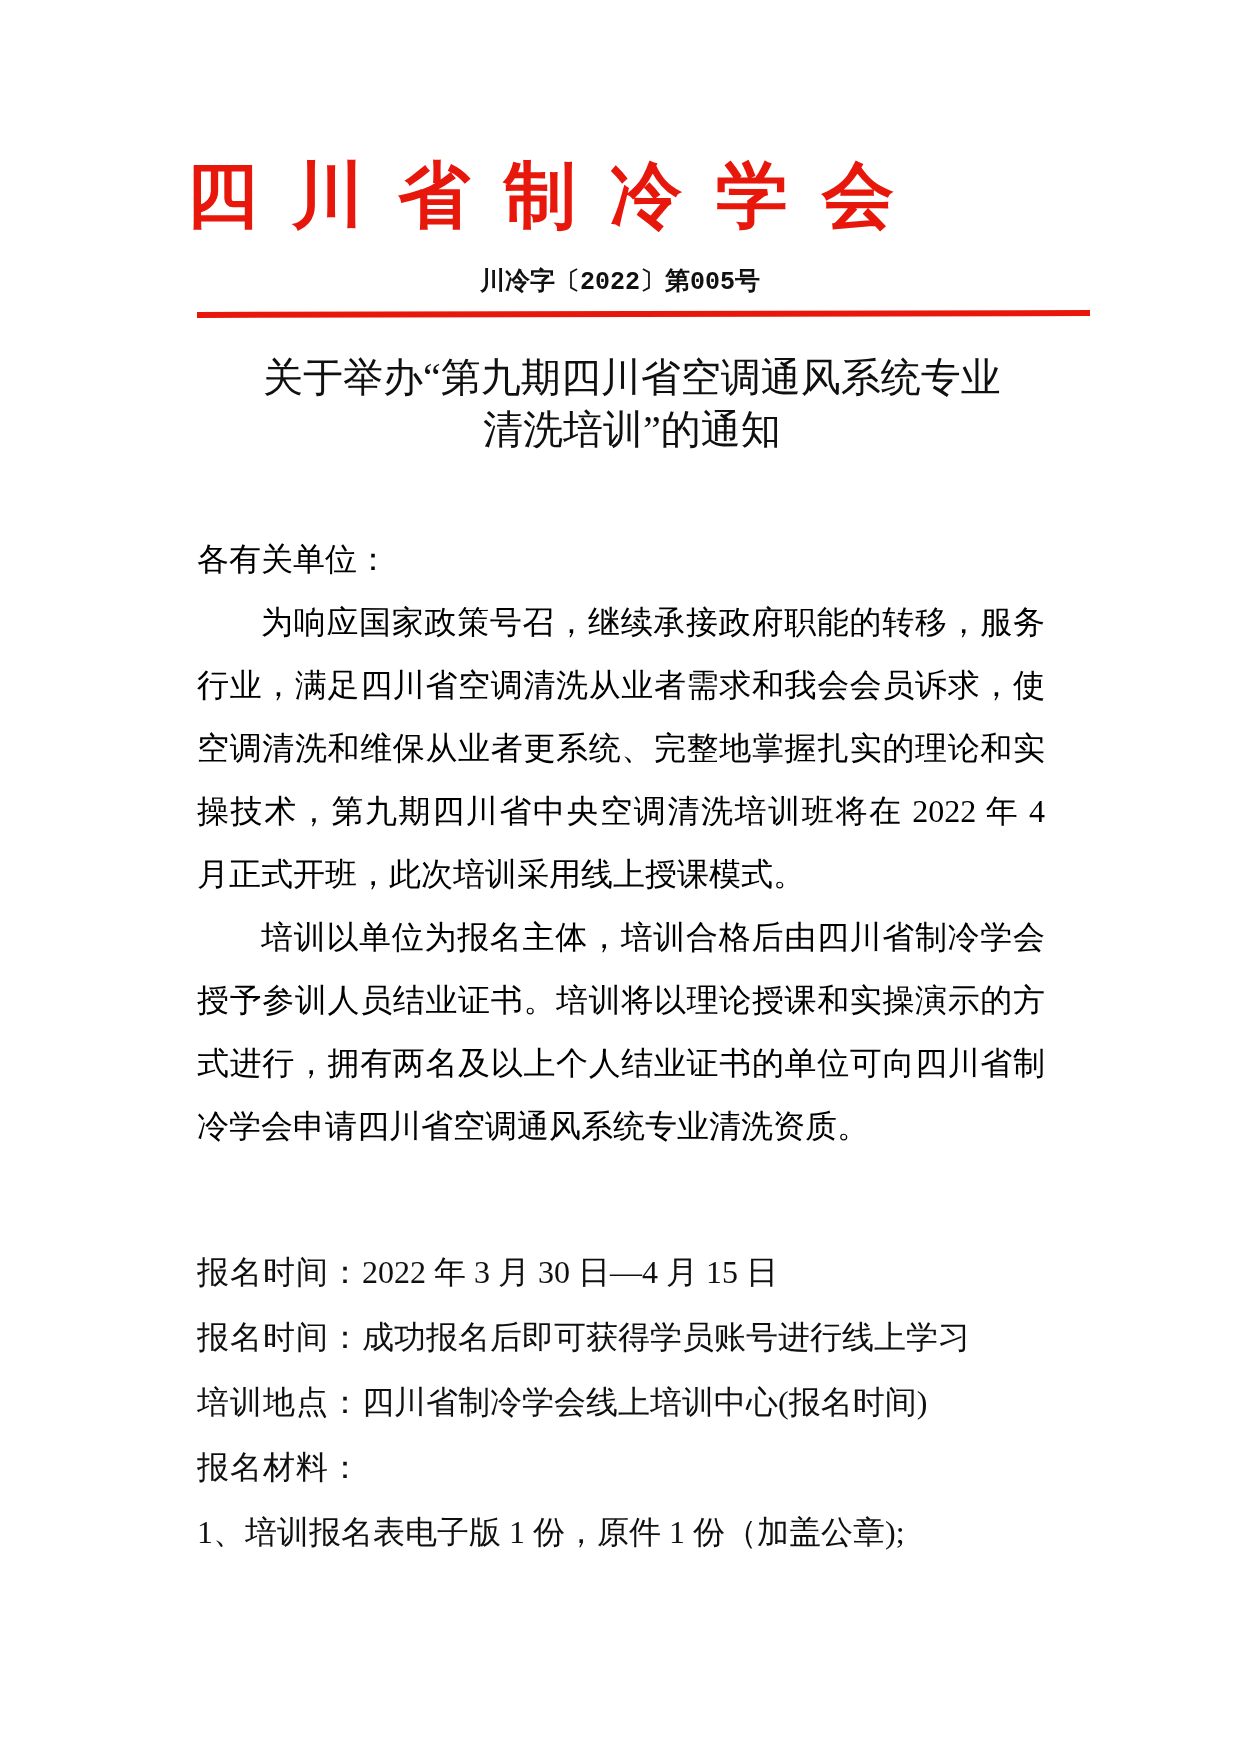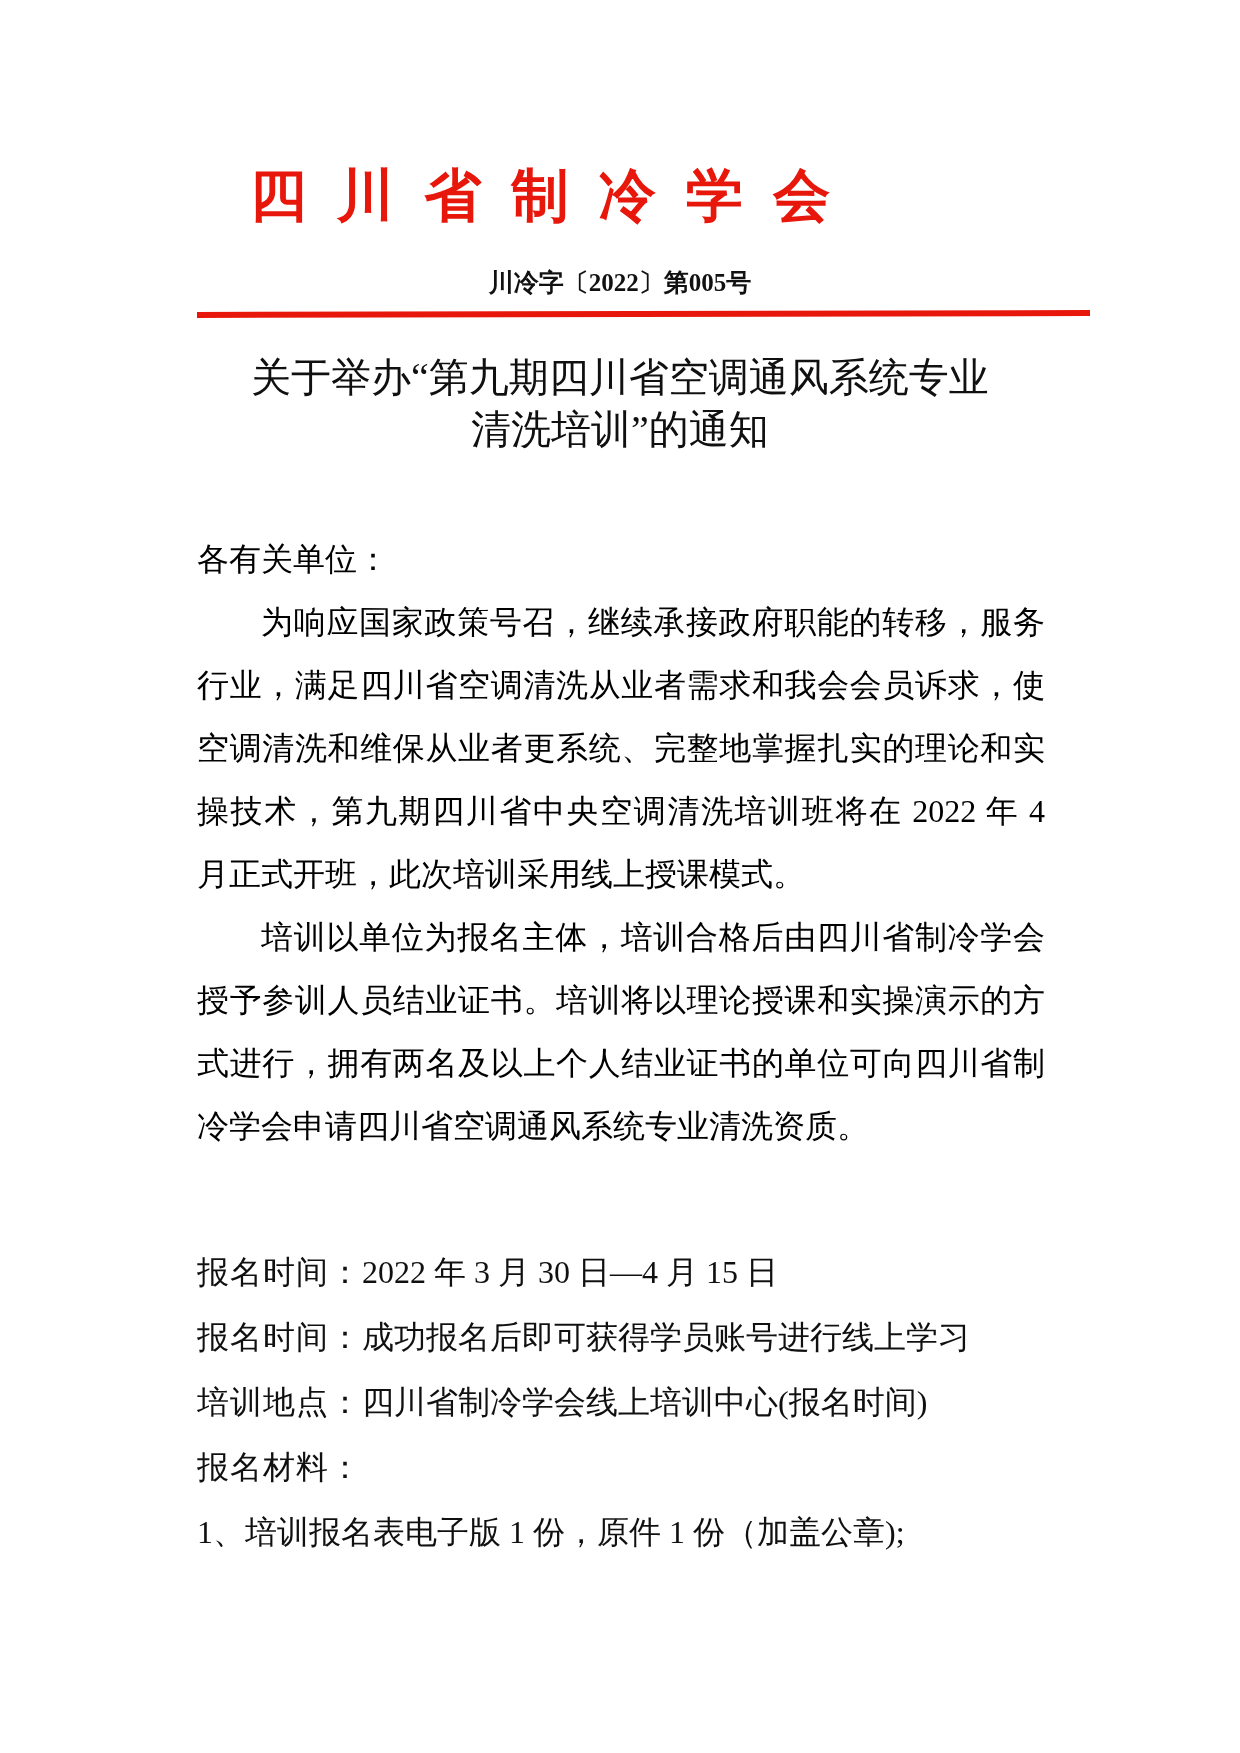--- a/index.html
+++ b/index.html
@@ -17,58 +17,58 @@
     color: #151515;
   }
 
   
   .society {
     position: absolute;
     top: 150px;
     left: 0;
     width: 1088px;
     text-align: center;
-    font-size: 57px;
+    font-size: 72px;
     line-height: 92px;
     font-weight: 700;
     letter-spacing: 8px;
     color: var(--accent, #e8170b);
     white-space: nowrap;
   }
 
   
   .doc-number {
     position: absolute;
     top: 268px;
     left: 0;
     width: 1240px;
     text-align: center;
     font-size: 25px;
     line-height: 30px;
     font-weight: 700;
-    font-family: Liberation Serif, serif;
+    font-family: Liberation Mono, monospace;
     color: #111111;
   }
 
   
   .red-line {
     position: absolute;
     top: 311px;
     left: 197px;
     width: 893px;
     height: 6px;
     background: var(--accent, #e8170b);
     transform: rotate(-0.12deg);
   }
 
   
   .notice-title {
     position: absolute;
     top: 352px;
-    left: 120px;
+    left: 132px;
     width: 1000px;
     text-align: center;
     font-size: 40px;
     line-height: 52px;
     font-weight: 400;
     color: #101010;
   }
 
   
   .body-block {

